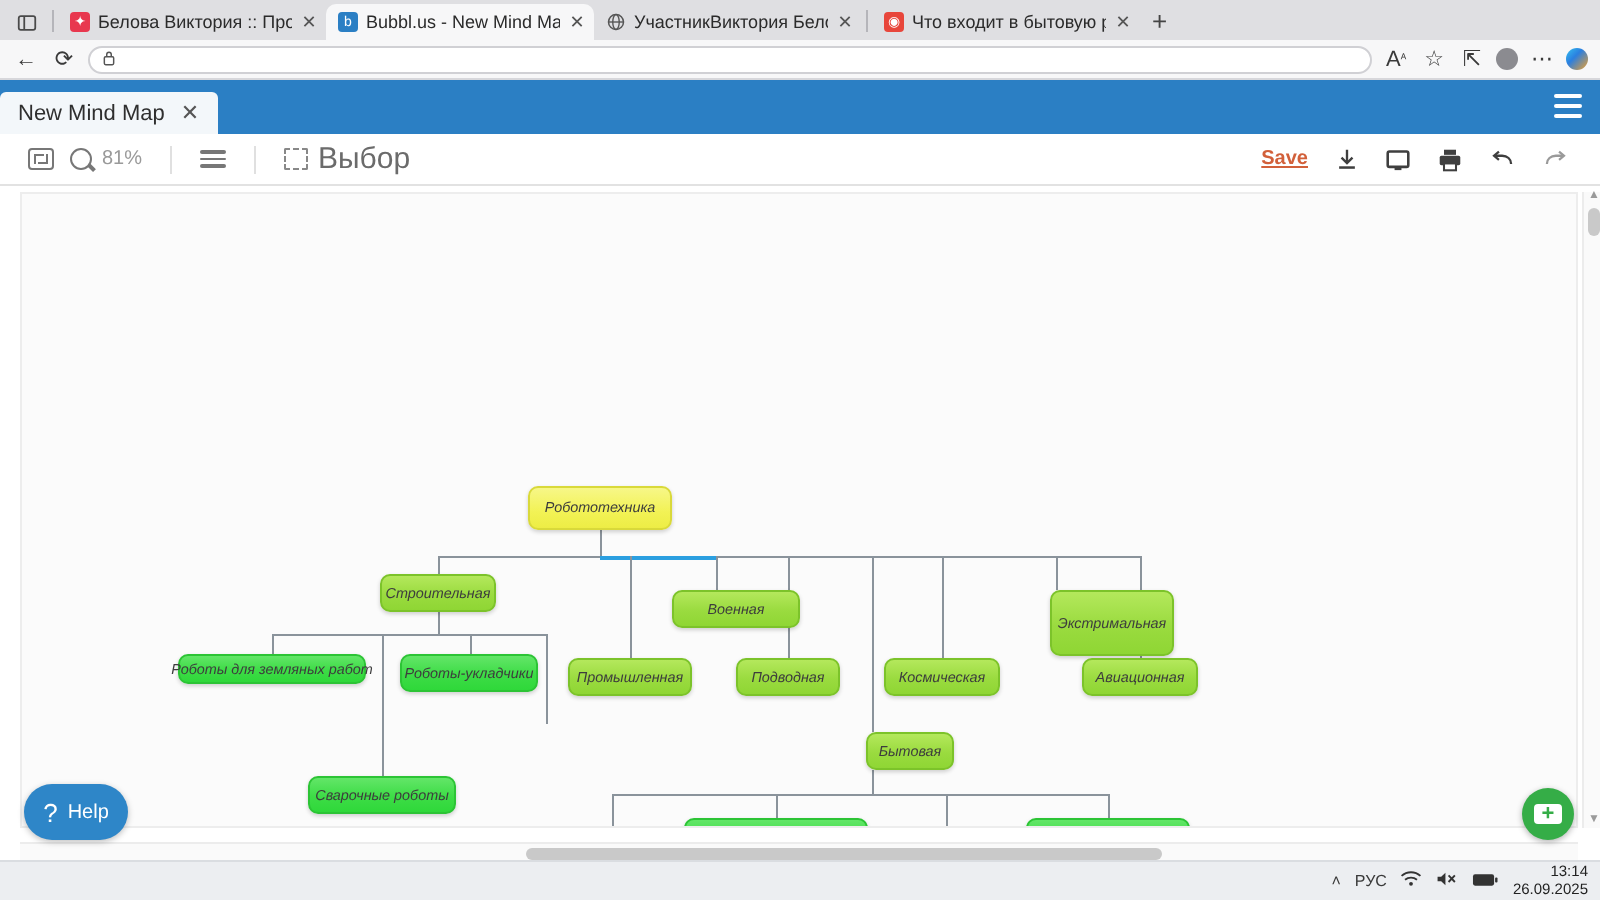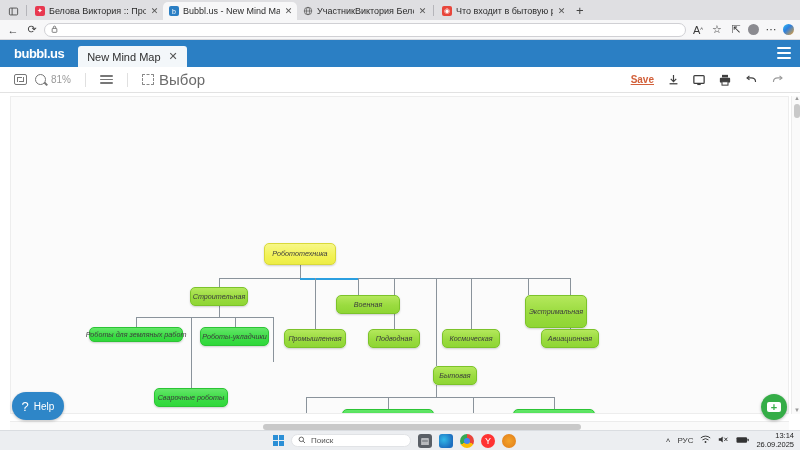--- a/index.html
+++ b/index.html
@@ -273,21 +273,20 @@
       <span class="nav-ico">⇱</span>
       <span class="avatar-ico"></span>
       <span class="nav-ico">⋯</span>
       <span class="copilot-ico"></span>
     </div>
   </div>
 
   <div id="app">
 
     <div class="app-header">
-      <div class="brand">bubbl.us</div>
       <div class="doc-tab">
         <span>New Mind Map</span>
         <span class="x">✕</span>
       </div>
       <div class="hamburger-right">
         <i></i>
           <i></i>
           <i></i>
       </div>
     </div>
@@ -408,42 +407,20 @@
         <span>Help</span>
       </div>
 
       <div class="add-btn">
         <span class="plus-box">+</span>
       </div>
     </div>
   </div>
 
   <div class="taskbar">
-    <div class="tb-center">
-      <div class="win-logo">
-          <i></i>
-          <i></i>
-          <i></i>
-          <i></i>
-        </div>
-      <div class="search-pill">
-        <span>
-          <svg width="8" height="8" viewBox="0 0 12 12">
-              <circle cx="5" cy="5" r="3.4" fill="none" stroke="#555" stroke-width="1.3"></circle>
-              <line x1="7.6" y1="7.6" x2="10.5" y2="10.5" stroke="#555" stroke-width="1.3"></line>
-            </svg>
-        </span>
-        <span>Поиск</span>
-      </div>
-      <span class="tb-app app-task">▤</span>
-      <span class="tb-app app-edge"></span>
-      <span class="tb-app app-chrome"></span>
-      <span class="tb-app app-yandex">Y</span>
-      <span class="tb-app app-shield"></span>
-    </div>
     <div class="tb-right-sys">
       <span>˄</span>
       <span>РУС</span>
       <span>
         <svg width="11" height="9" viewBox="0 0 14 11">
             <path d="M1 3.5A9 9 0 0 1 13 3.5" fill="none" stroke="#333" stroke-width="1.2"></path>
             <path d="M3.2 6A6 6 0 0 1 10.8 6" fill="none" stroke="#333" stroke-width="1.2"></path>
             <circle cx="7" cy="8.6" r="1.2" fill="#333"></circle>
           </svg>
       </span>

